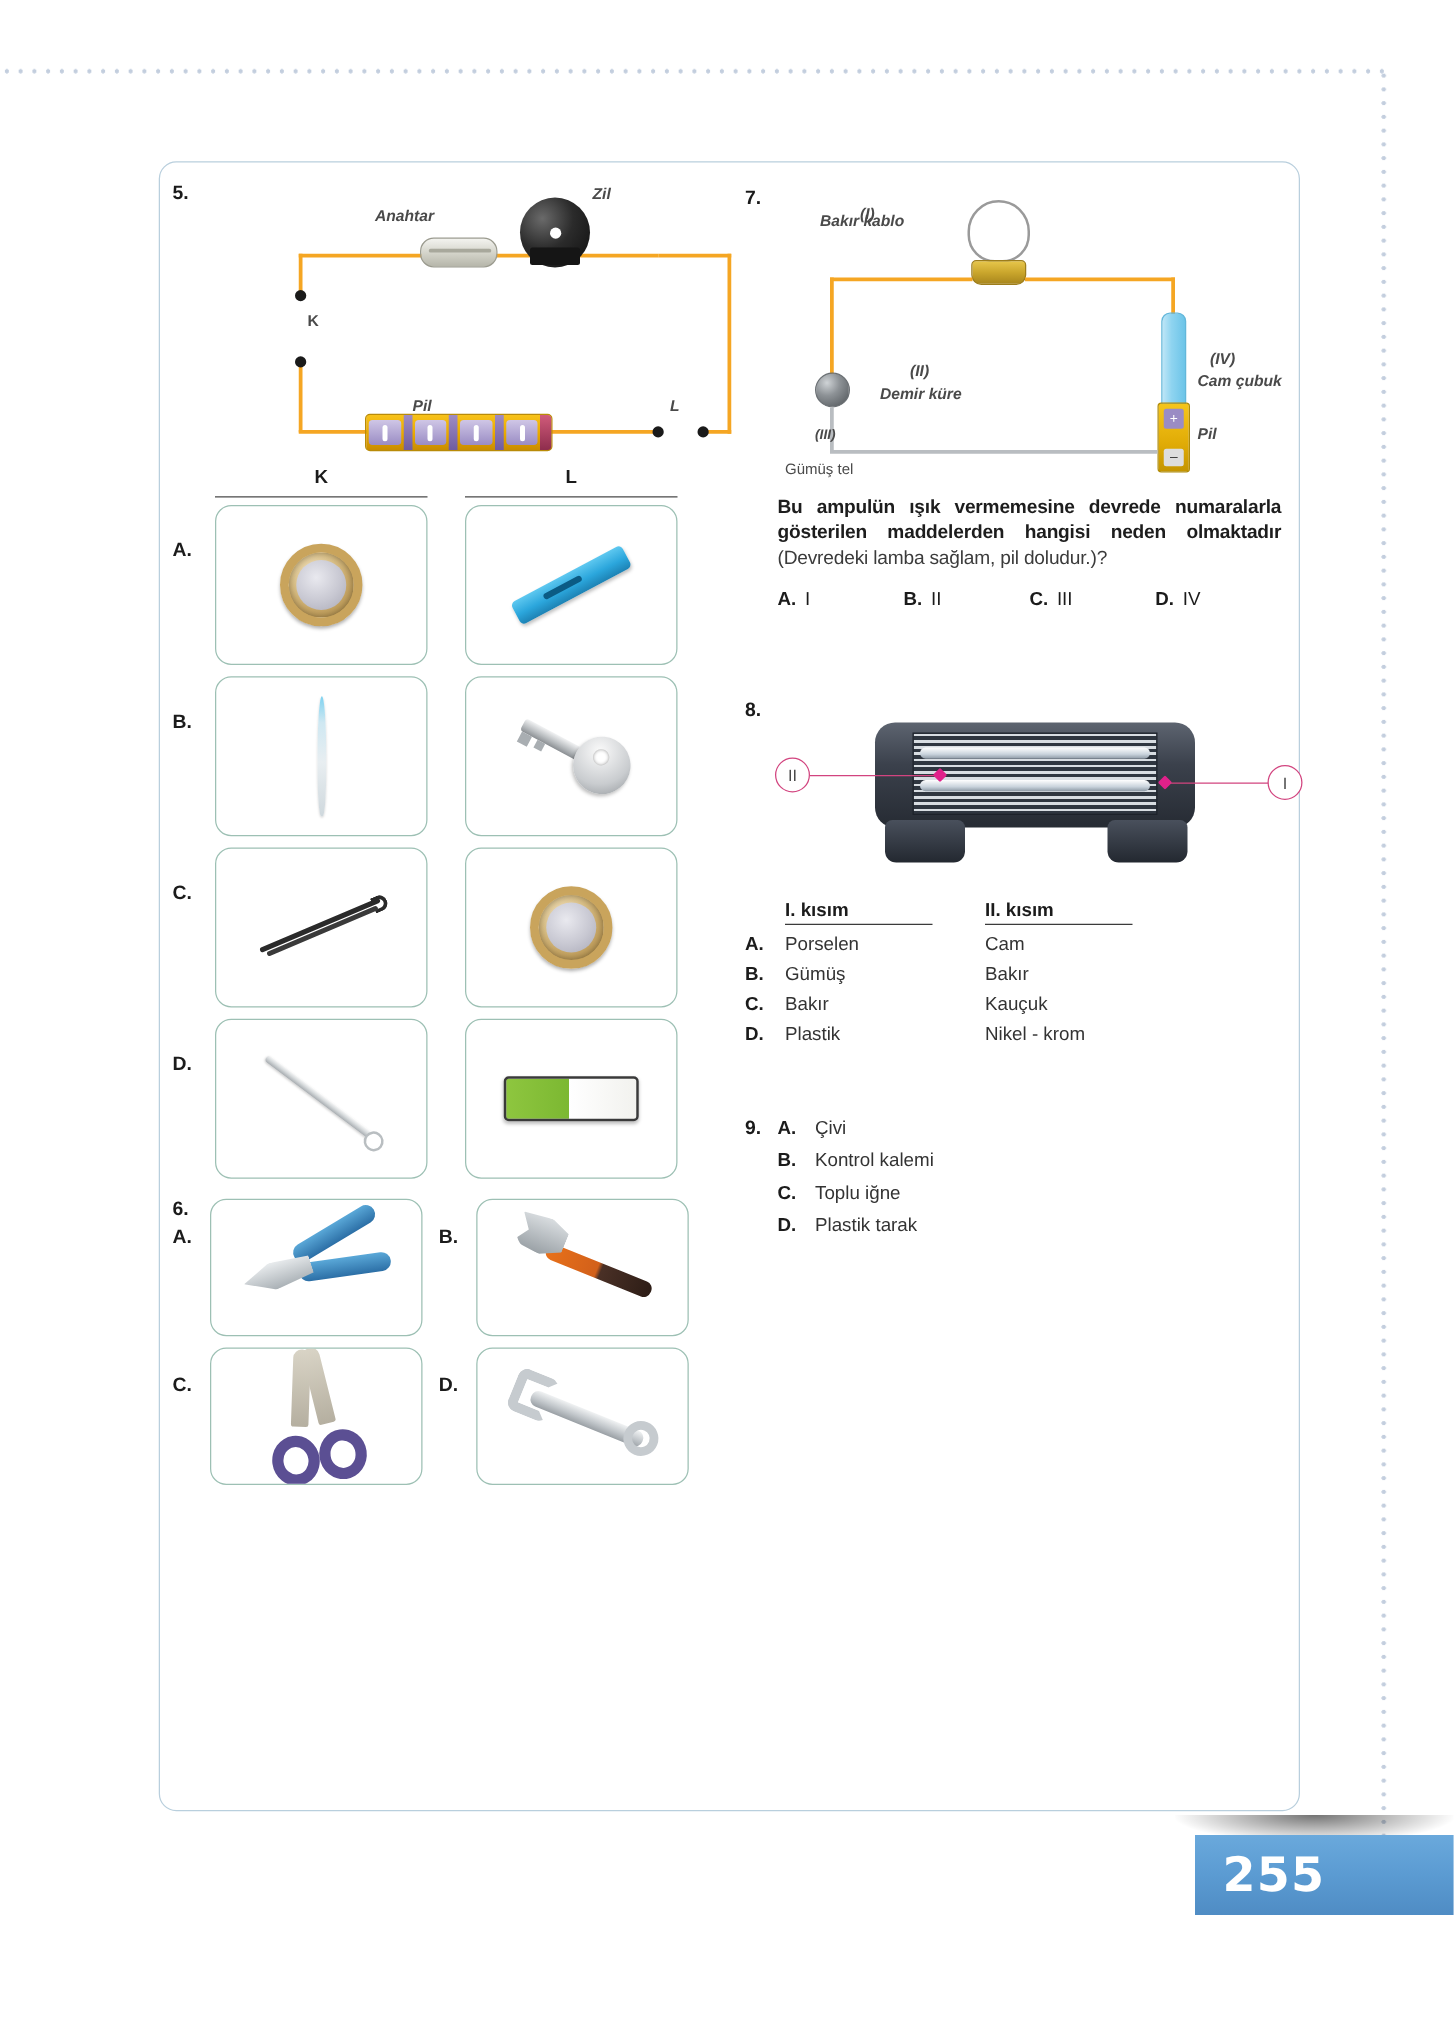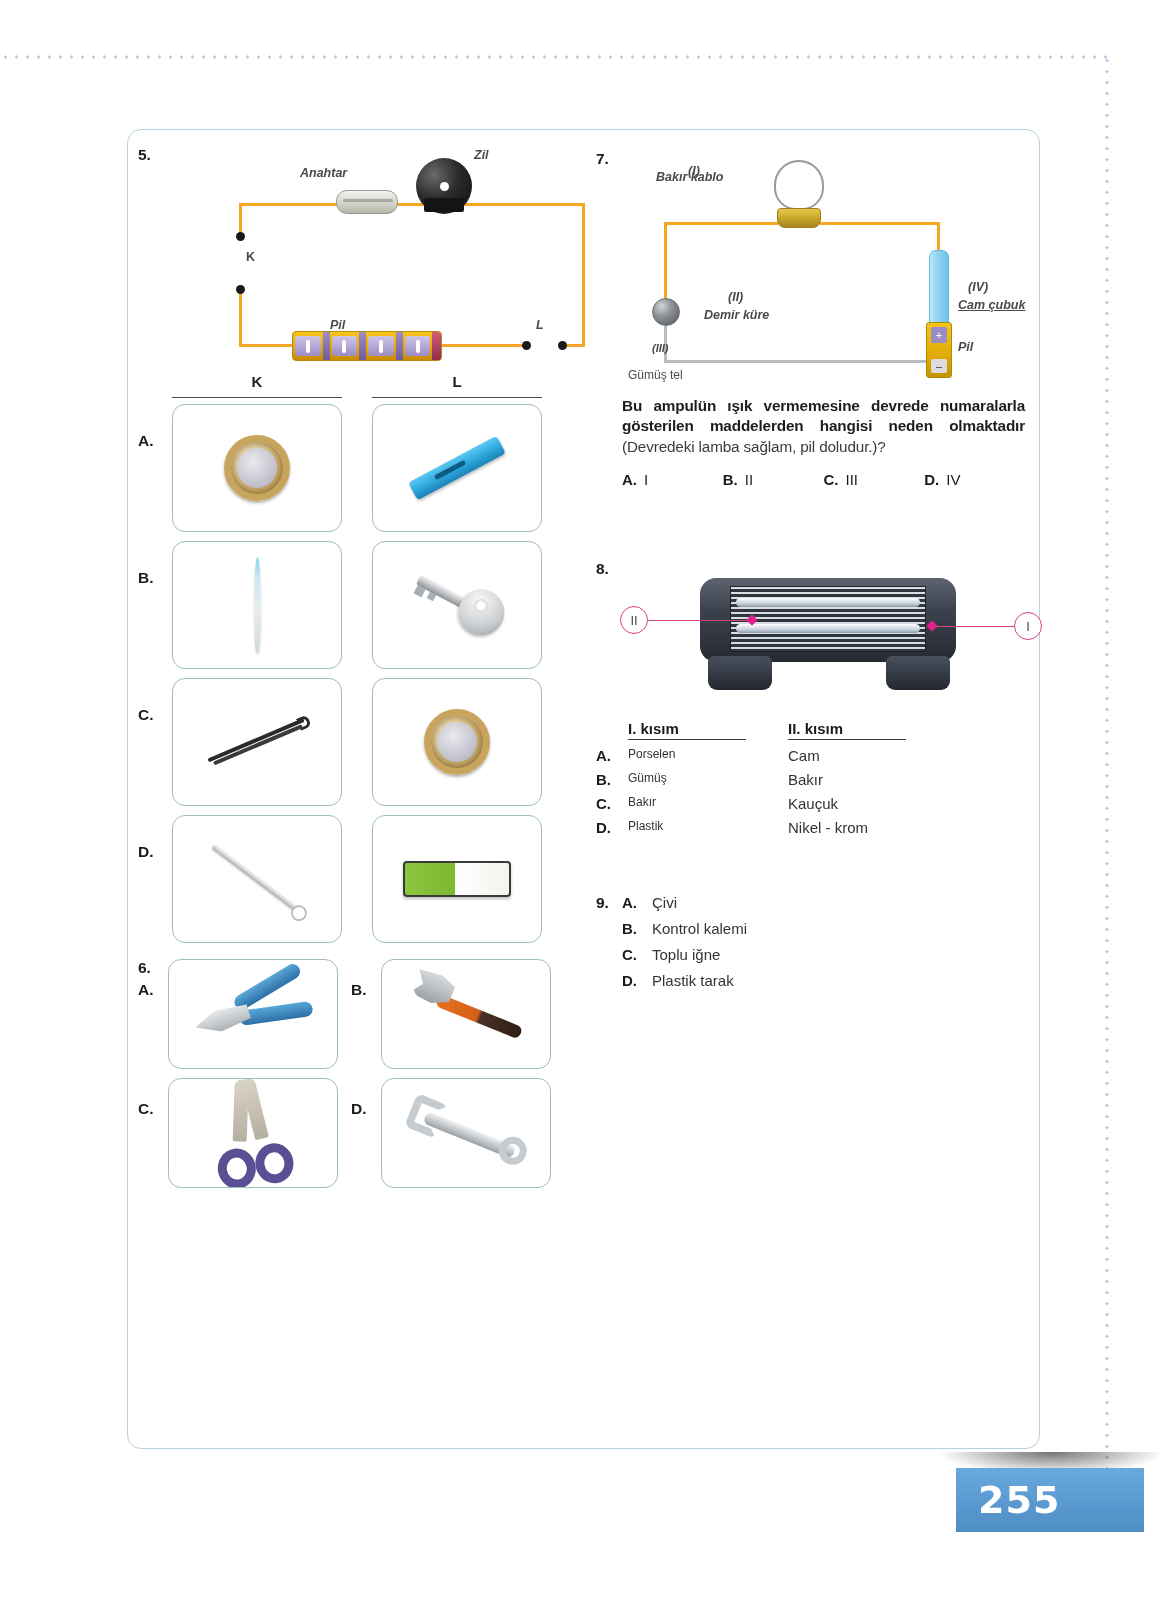--- a/index.html
+++ b/index.html
@@ -372,35 +372,35 @@
   }
 
   
   .t8-head { display: flex; margin: 10px 0 2px 32px; }
   .t8-head .h { width: 160px; font-weight: bold; font-size: 15px; color: #1b1b1b; }
   .t8-rule { display: flex; margin: 0 0 7px 32px; }
   .t8-rule .r { width: 118px; height: 1.3px; background: #3b3b3b; }
   .t8-rule .gap { width: 42px; }
   .t8-row { display: flex; margin-bottom: 7px; }
   .t8-row .l { width: 32px; font-weight: bold; font-size: 15px; color: #1b1b1b; }
-  .t8-row .c1 { width: 160px; font-size: 12px; color: #333; }
+  .t8-row .c1 { width: 160px; font-size: 15px; color: #333; }
   .t8-row .c2 { font-size: 15px; color: #333; }
 
   
   .q9-opts { margin-top: 24px; }
   .q9-opt { display: flex; margin-bottom: 9px; font-size: 15px; color: #333; }
   .q9-opt b { font-weight: bold; width: 30px; color: #1b1b1b; }
 
   
   .page-shadow {
     position: absolute; left: 940px; top: 1452px; width: 223px; height: 22px;
     background: radial-gradient(ellipse at 50% 0%, rgba(0,0,0,.55) 0%, rgba(0,0,0,0) 72%);
   }
   .page-tab {
-    position: absolute; left: 956px; top: 1468px; width: 188px; height: 64px;
+    position: absolute; left: 956px; top: 1468px; width: 207px; height: 64px;
     background: linear-gradient(180deg,#6aa9dc 0%,#5b9bd2 50%,#4f8cc4 100%);
     display: flex; align-items: center; padding-left: 22px;
   }
   .page-num {
     color: #fff; font-weight: bold; font-size: 38px; letter-spacing: 1px;
     font-family: "DejaVu Sans", sans-serif;
   }
 </style>
 </head>
 <body>
@@ -601,21 +601,21 @@
 
         <div class="w7" style="left:58px; top:72px; width:114px; height:3px;"></div>
         <div class="w7" style="left:214px; top:72px; width:120px; height:3px;"></div>
 
         <div class="w7" style="left:58px; top:72px; width:3px; height:88px;"></div>
 
         <div class="w7" style="left:331px; top:72px; width:3px; height:30px;"></div>
 
         <div class="glass-rod" style="left:323px; top:100px;"></div>
         <div class="lbl-it" style="left:362px; top:130px;">(IV)</div>
-        <div class="lbl-it" style="left:352px; top:148px;text-decoration:underline;">Cam çubuk</div>
+        <div class="lbl-it" style="left:352px; top:148px;">Cam çubuk</div>
 
         <div class="w7" style="left:331px; top:204px; width:3px; height:14px;"></div>
 
         <div class="bat7" style="left:320px; top:172px;">
           <div class="p">+</div>
           <div class="m">–</div>
         </div>
         <div class="lbl-it" style="left:352px; top:190px;">Pil</div>
 
         <div class="iron-ball" style="left:46px; top:148px;"></div>

